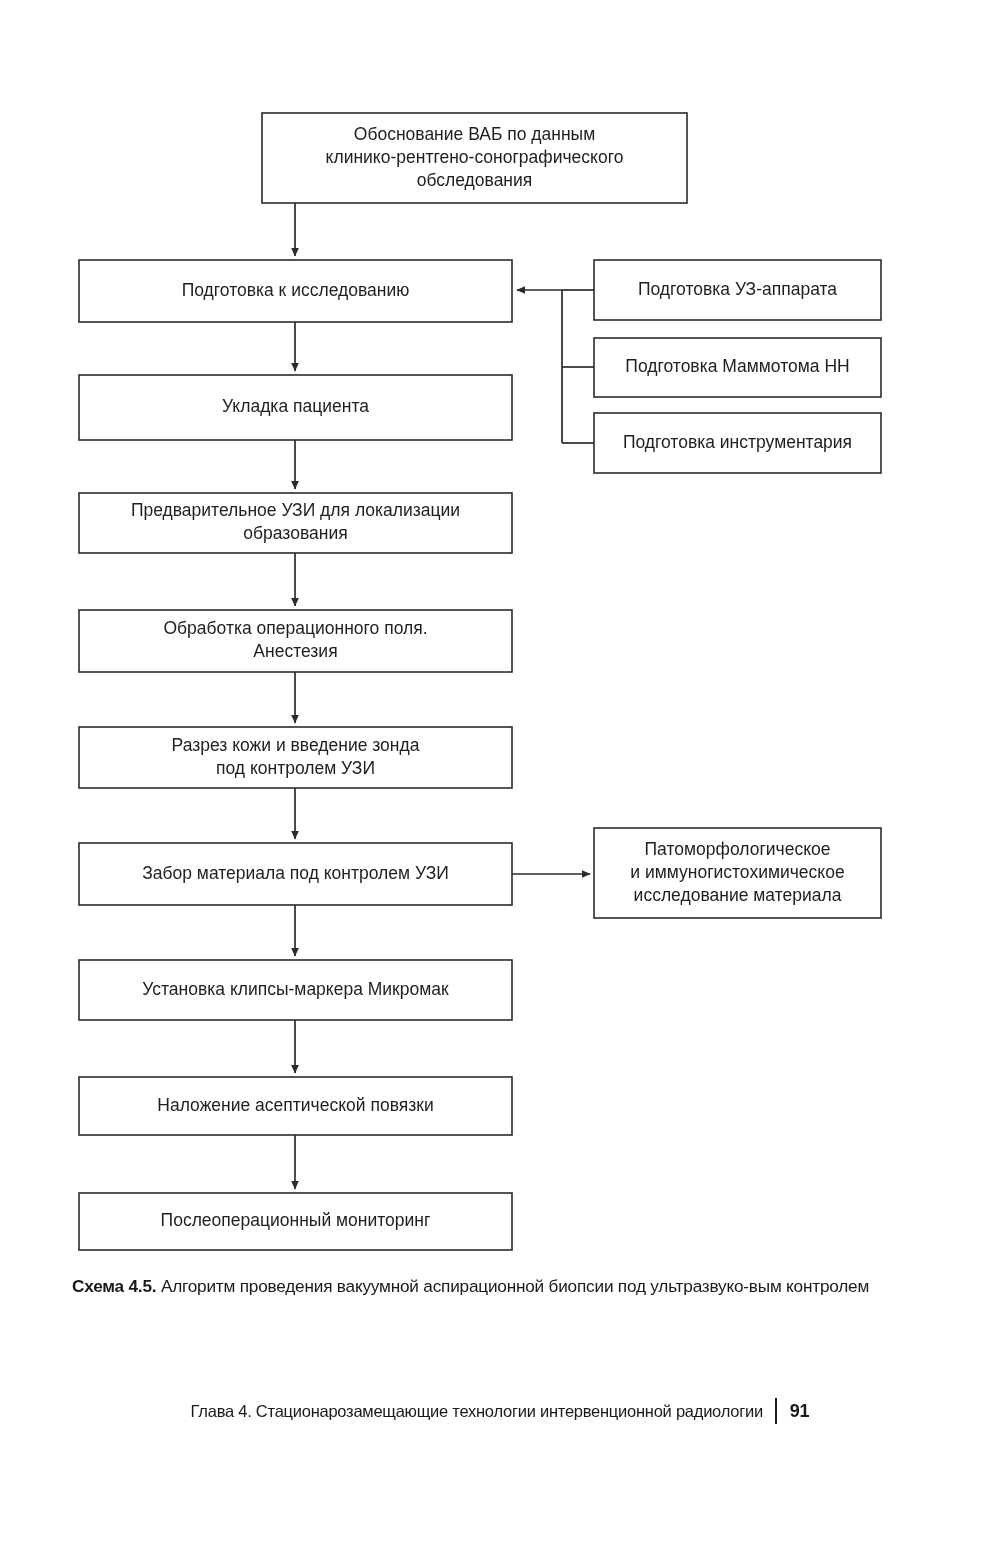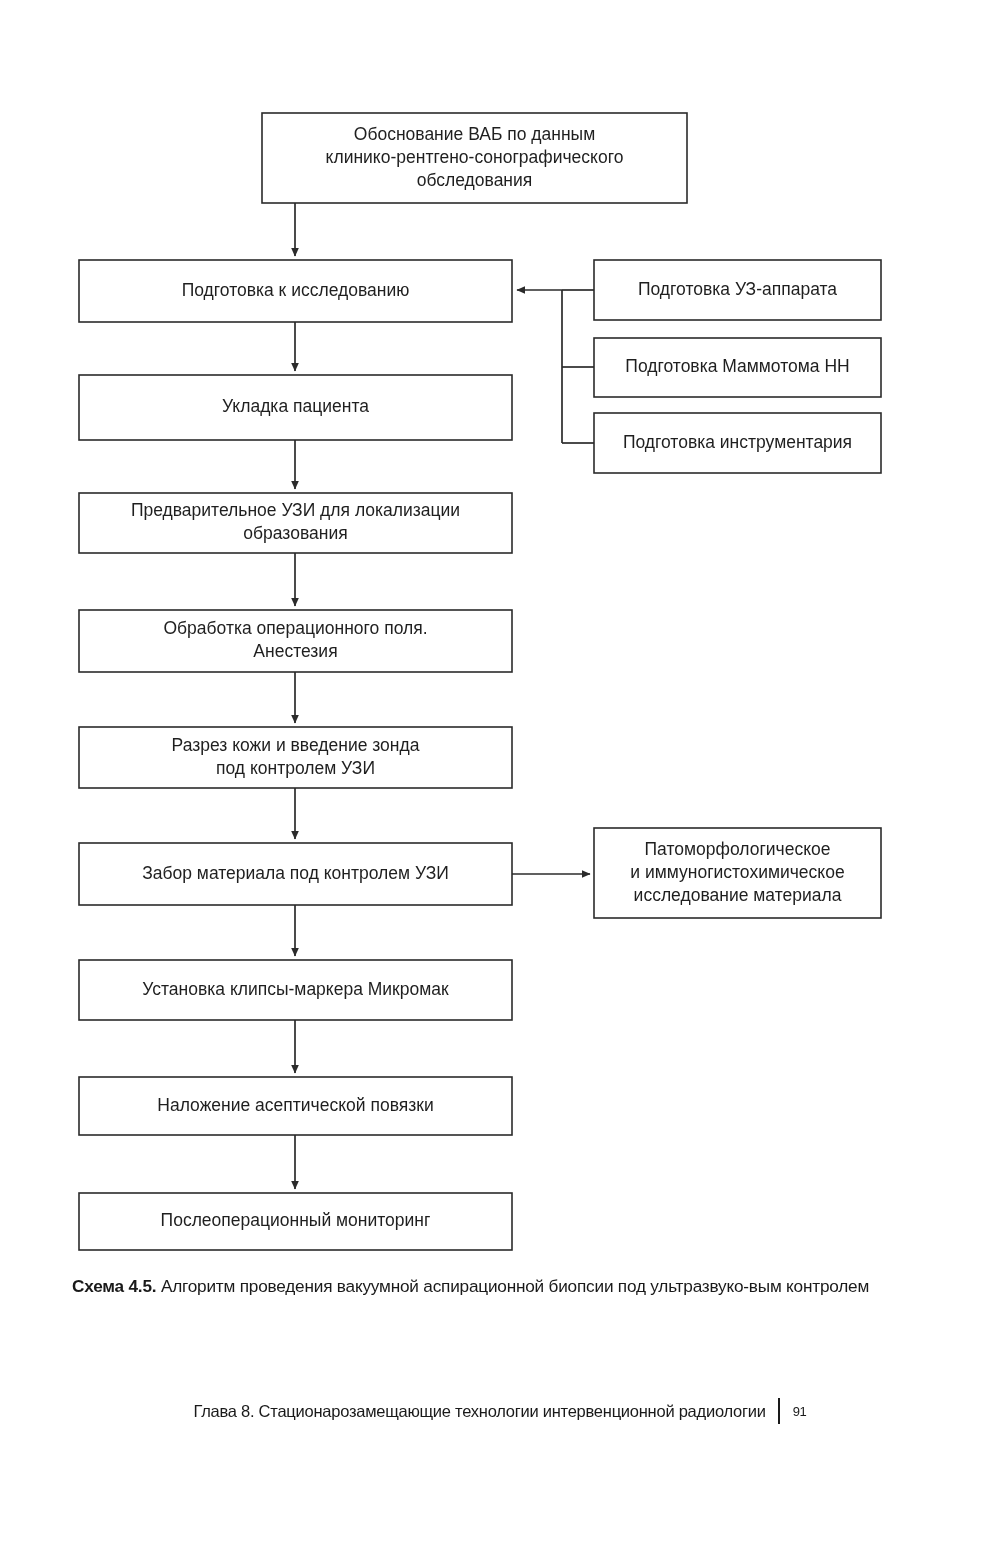--- a/index.html
+++ b/index.html
@@ -71,22 +71,22 @@
   .footer-text {
     padding-right: 12px;
   }
   .footer-sep {
     width: 2px;
     height: 26px;
     background: #1a1a1a;
   }
   .footer-page {
     padding-left: 13px;
-    font-weight: normal;
-    font-size: 13px;
+    font-weight: bold;
+    font-size: 18px;
   }
 </style>
 </head>
 <body>
 
 <svg id="flow-svg" viewBox="0 0 1000 1270">
   <defs>
     <marker id="arrowhead" markerWidth="9" markerHeight="8" refX="8.4" refY="4" orient="auto" markerUnits="userSpaceOnUse">
       <polygon points="0 0, 9 4, 0 8" fill="#2b2b2b"></polygon>
     </marker>
@@ -184,16 +184,16 @@
       <g>
         <rect class="box-rect" x="79" y="1193" width="433" height="57"></rect>
         <text class="box-text" x="295.5" y="1221.5">Послеоперационный мониторинг</text>
       </g>
     </g>
 </svg>
 
 <div class="caption"><b>Схема 4.5.</b><span> Алгоритм проведения вакуумной аспирационной биопсии под ультразвуко-вым контролем</span></div>
 
 <div class="footer">
-  <span class="footer-text">Глава 8. Стационарозамещающие технологии интервенционной радиологии</span>
+  <span class="footer-text">Глава 4. Стационарозамещающие технологии интервенционной радиологии</span>
   <span class="footer-sep"></span>
   <span class="footer-page">91</span>
 </div>
 
 </body></html>

